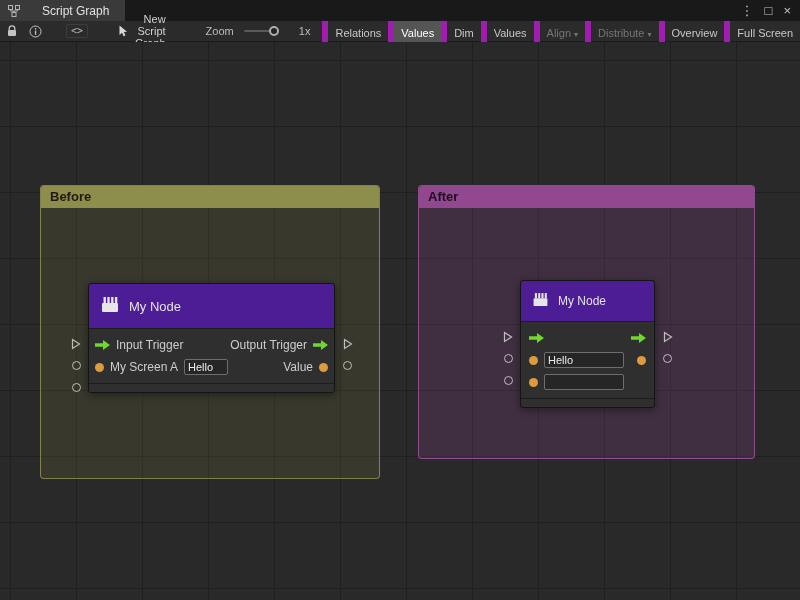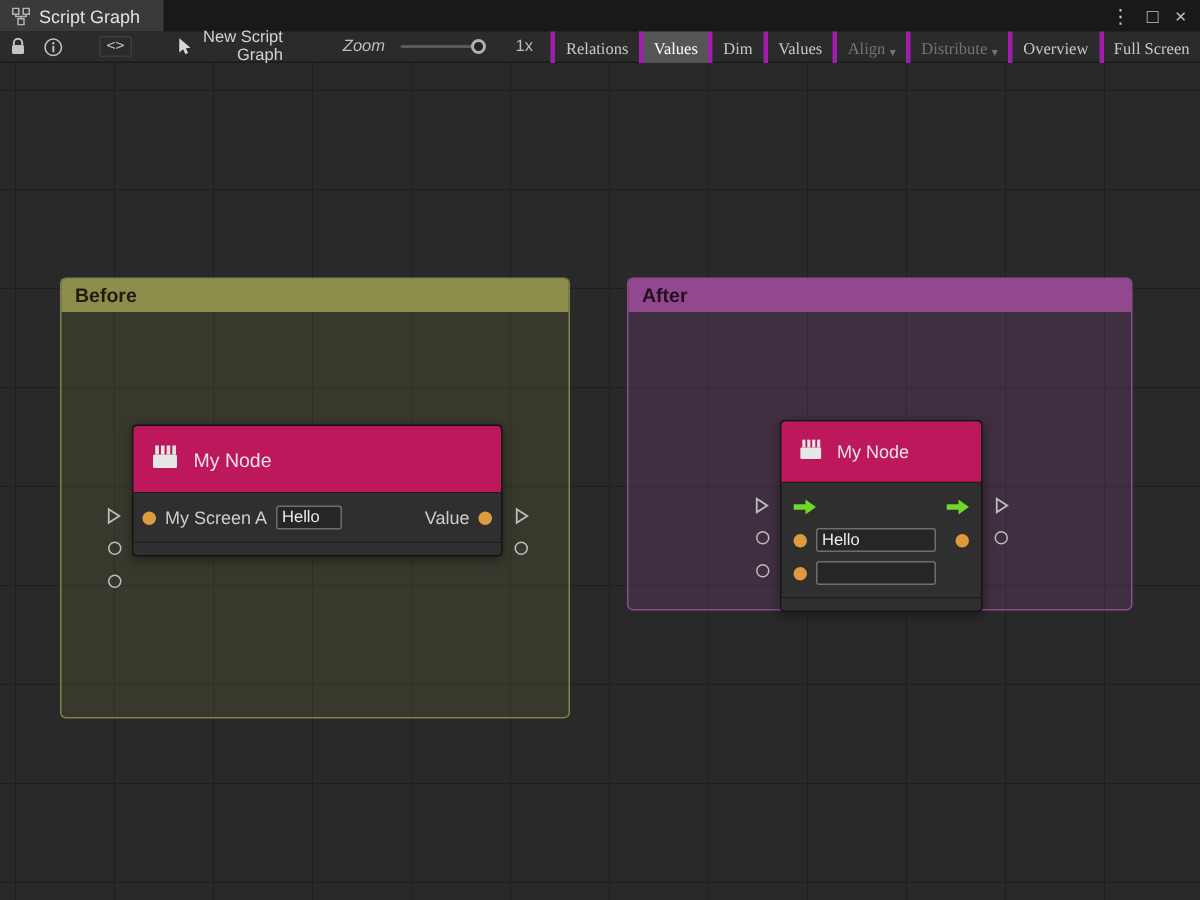--- a/index.html
+++ b/index.html
@@ -3,75 +3,75 @@
 <meta charset="utf-8">
 <style>
   html,body{margin:0;padding:0;background:#191919;}
   #app{position:relative;width:800px;height:600px;overflow:hidden;
        font-family:"Liberation Sans", sans-serif;color:#c8c8c8;
        -webkit-font-smoothing:antialiased;}
 
   
   .tabbar{position:absolute;left:0;top:0;width:800px;height:21px;background:#191919;
           display:flex;align-items:stretch;}
-  .tab{display:flex;align-items:center;gap:6px;padding:0 16px 0 8px;background:#3a3a3a;
+  .tab{display:flex;align-items:center;gap:22px;padding:0 16px 0 8px;background:#3a3a3a;
        font-size:12px;color:#e2e2e2;cursor:default;}
   .tab-icon{display:flex;align-items:center;}
   .win-controls{margin-left:auto;display:flex;align-items:center;gap:11px;padding-right:9px;
                 color:#c4c4c4;font-size:13px;}
   .wc{cursor:default;line-height:1;}
 
   
   .toolbar{position:absolute;left:0;top:21px;width:800px;height:21px;background:#2b2b2b;
            border-bottom:1px solid #1a1a1a;display:flex;align-items:center;
            font-size:11px;color:#c8c8c8;box-sizing:border-box;}
   .tbicon{display:flex;align-items:center;}
   .tb-lock{margin-left:7px;}
   .tb-info{margin-left:12px;}
   .tbcode{margin-left:24px;font-family:"DejaVu Sans Mono",monospace;font-size:10px;
           color:#bdbdbd;border:1px solid #3d3d3d;border-radius:2px;padding:1px 4px;line-height:1;}
   .tbnew{margin-left:30px;display:flex;align-items:center;gap:6px;color:#d2d2d2;text-align:right;}
-  .zoomlabel{margin-left:40px;color:#bdbdbd;font-style:italic;}
+  .zoomlabel{margin-left:40px;color:#bdbdbd;}
   .zoomslider{margin-left:10px;position:relative;width:84px;height:14px;display:inline-block;}
   .ztrack{position:absolute;left:0;right:6px;top:6px;height:2px;background:#5a5a5a;border-radius:1px;}
   .zknob{position:absolute;right:0;top:2px;width:6px;height:6px;border-radius:50%;
          background:#232323;border:2px solid #b0b0b0;}
   .zoomvalue{margin-left:20px;color:#bdbdbd;}
   .tbtns{margin-left:12px;display:flex;height:100%;align-items:stretch;}
-  .tbtn{appearance:none;background:transparent;border:none;border-left:3px solid #a21caf;
-        color:#c8c8c8;font-family:Liberation Serif, serif;font-size:11px;padding:12px 7px;display:flex;
+  .tbtn{appearance:none;background:transparent;border:none;border-left:6px solid #a21caf;
+        color:#c8c8c8;font-family:Liberation Sans, sans-serif;font-size:11px;padding:12px 7px;display:flex;
         align-items:center;gap:3px;cursor:default;white-space:nowrap;}
   .tbtn.active{background:#555555;color:#ffffff;}
   .tbtn.disabled{color:#757575;}
   .dd{font-size:8px;position:relative;top:1px;}
 
   
   .canvas{position:absolute;left:0;top:42px;width:800px;height:558px;background:#292929;
           background-image:linear-gradient(#1f1f1f 1px, transparent 1px),
                            linear-gradient(90deg,#1f1f1f 1px, transparent 1px);
           background-size:66px 66px;background-position:10px 18px;}
 
   
   .group{position:absolute;border-radius:4px;box-sizing:border-box;}
   .group-header{height:22px;line-height:22px;padding:0 9px;font-size:13px;
                 border-radius:3px 3px 0 0;cursor:default;font-weight:bold;}
   .group.before{left:40px;top:143px;width:340px;height:294px;
                 background:rgba(150,150,72,0.15);border:1px solid rgba(170,170,95,0.65);}
   .before>.group-header{background:#8d8d4c;color:#1d1d10;}
-  .group.after{left:418px;top:143px;width:337px;height:222px;
+  .group.after{left:418px;top:143px;width:337px;height:274px;
                background:rgba(158,74,158,0.20);border:1px solid rgba(175,90,175,0.70);}
   .after>.group-header{background:#91488f;color:#1f0f1f;}
 
   
   .node{position:absolute;background:#2f2f2f;border:1px solid #141414;border-radius:3px;
         box-shadow:0 2px 8px rgba(0,0,0,0.4);}
   .node-before{left:47px;top:97px;width:245px;}
   .node-after{left:101px;top:94px;width:133px;}
   .node-header{display:flex;align-items:center;gap:8px;height:44px;padding:0 10px;
-               background:#be185d;border-bottom:1px solid #1d1d1d;border-radius:3px 3px 0 0;
+               background:#4c1d95;border-bottom:1px solid #1d1d1d;border-radius:3px 3px 0 0;
                font-size:13px;color:#e3e3e3;}
   .node-after .node-header{height:40px;font-size:12px;}
   .node-body{padding:5px 0;}
   .port-row{height:22px;display:flex;align-items:center;justify-content:space-between;
             padding:0 6px;font-size:12px;color:#cdcdcd;}
   .node-after .port-row{padding:0 8px;}
   .pgroup{display:flex;align-items:center;gap:6px;}
   .flow-arrow{display:flex;align-items:center;}
   .value-dot{width:9px;height:9px;border-radius:50%;background:#dd9b3d;flex:0 0 auto;}
   .value-field{height:16px;background:#262626;border:1px solid #6e6e6e;border-radius:2px;
@@ -189,20 +189,38 @@
               <rect x="8.3" y="2" width="2.4" height="6" fill="#e6e6e6"></rect>
               <rect x="12.1" y="2" width="2.4" height="6" fill="#e6e6e6"></rect>
               <rect x="15.9" y="2" width="2.4" height="6" fill="#e6e6e6"></rect>
             </svg>
           </span>
           <span class="node-title">My Node</span>
         </div>
         <div class="node-body">
           <div class="port-row">
             <span class="pgroup">
+              <span class="flow-arrow">
+                <svg width="15" height="10" viewBox="0 0 15 10">
+                    <path d="M0 3.2 H8 V0 L15 5 L8 10 V6.8 H0 Z" fill="#6FD82A"></path>
+                  </svg>
+              </span>
+              <span>Input Trigger</span>
+            </span>
+            <span class="pgroup">
+              <span>Output Trigger</span>
+              <span class="flow-arrow">
+                <svg width="15" height="10" viewBox="0 0 15 10">
+                    <path d="M0 3.2 H8 V0 L15 5 L8 10 V6.8 H0 Z" fill="#6FD82A"></path>
+                  </svg>
+              </span>
+            </span>
+          </div>
+          <div class="port-row">
+            <span class="pgroup">
               <span class="value-dot"></span>
               <span>My Screen A</span>
               <input class="value-field" value="Hello" style="">
             </span>
             <span class="pgroup">
               <span>Value</span>
               <span class="value-dot"></span>
             </span>
           </div>
         </div>

